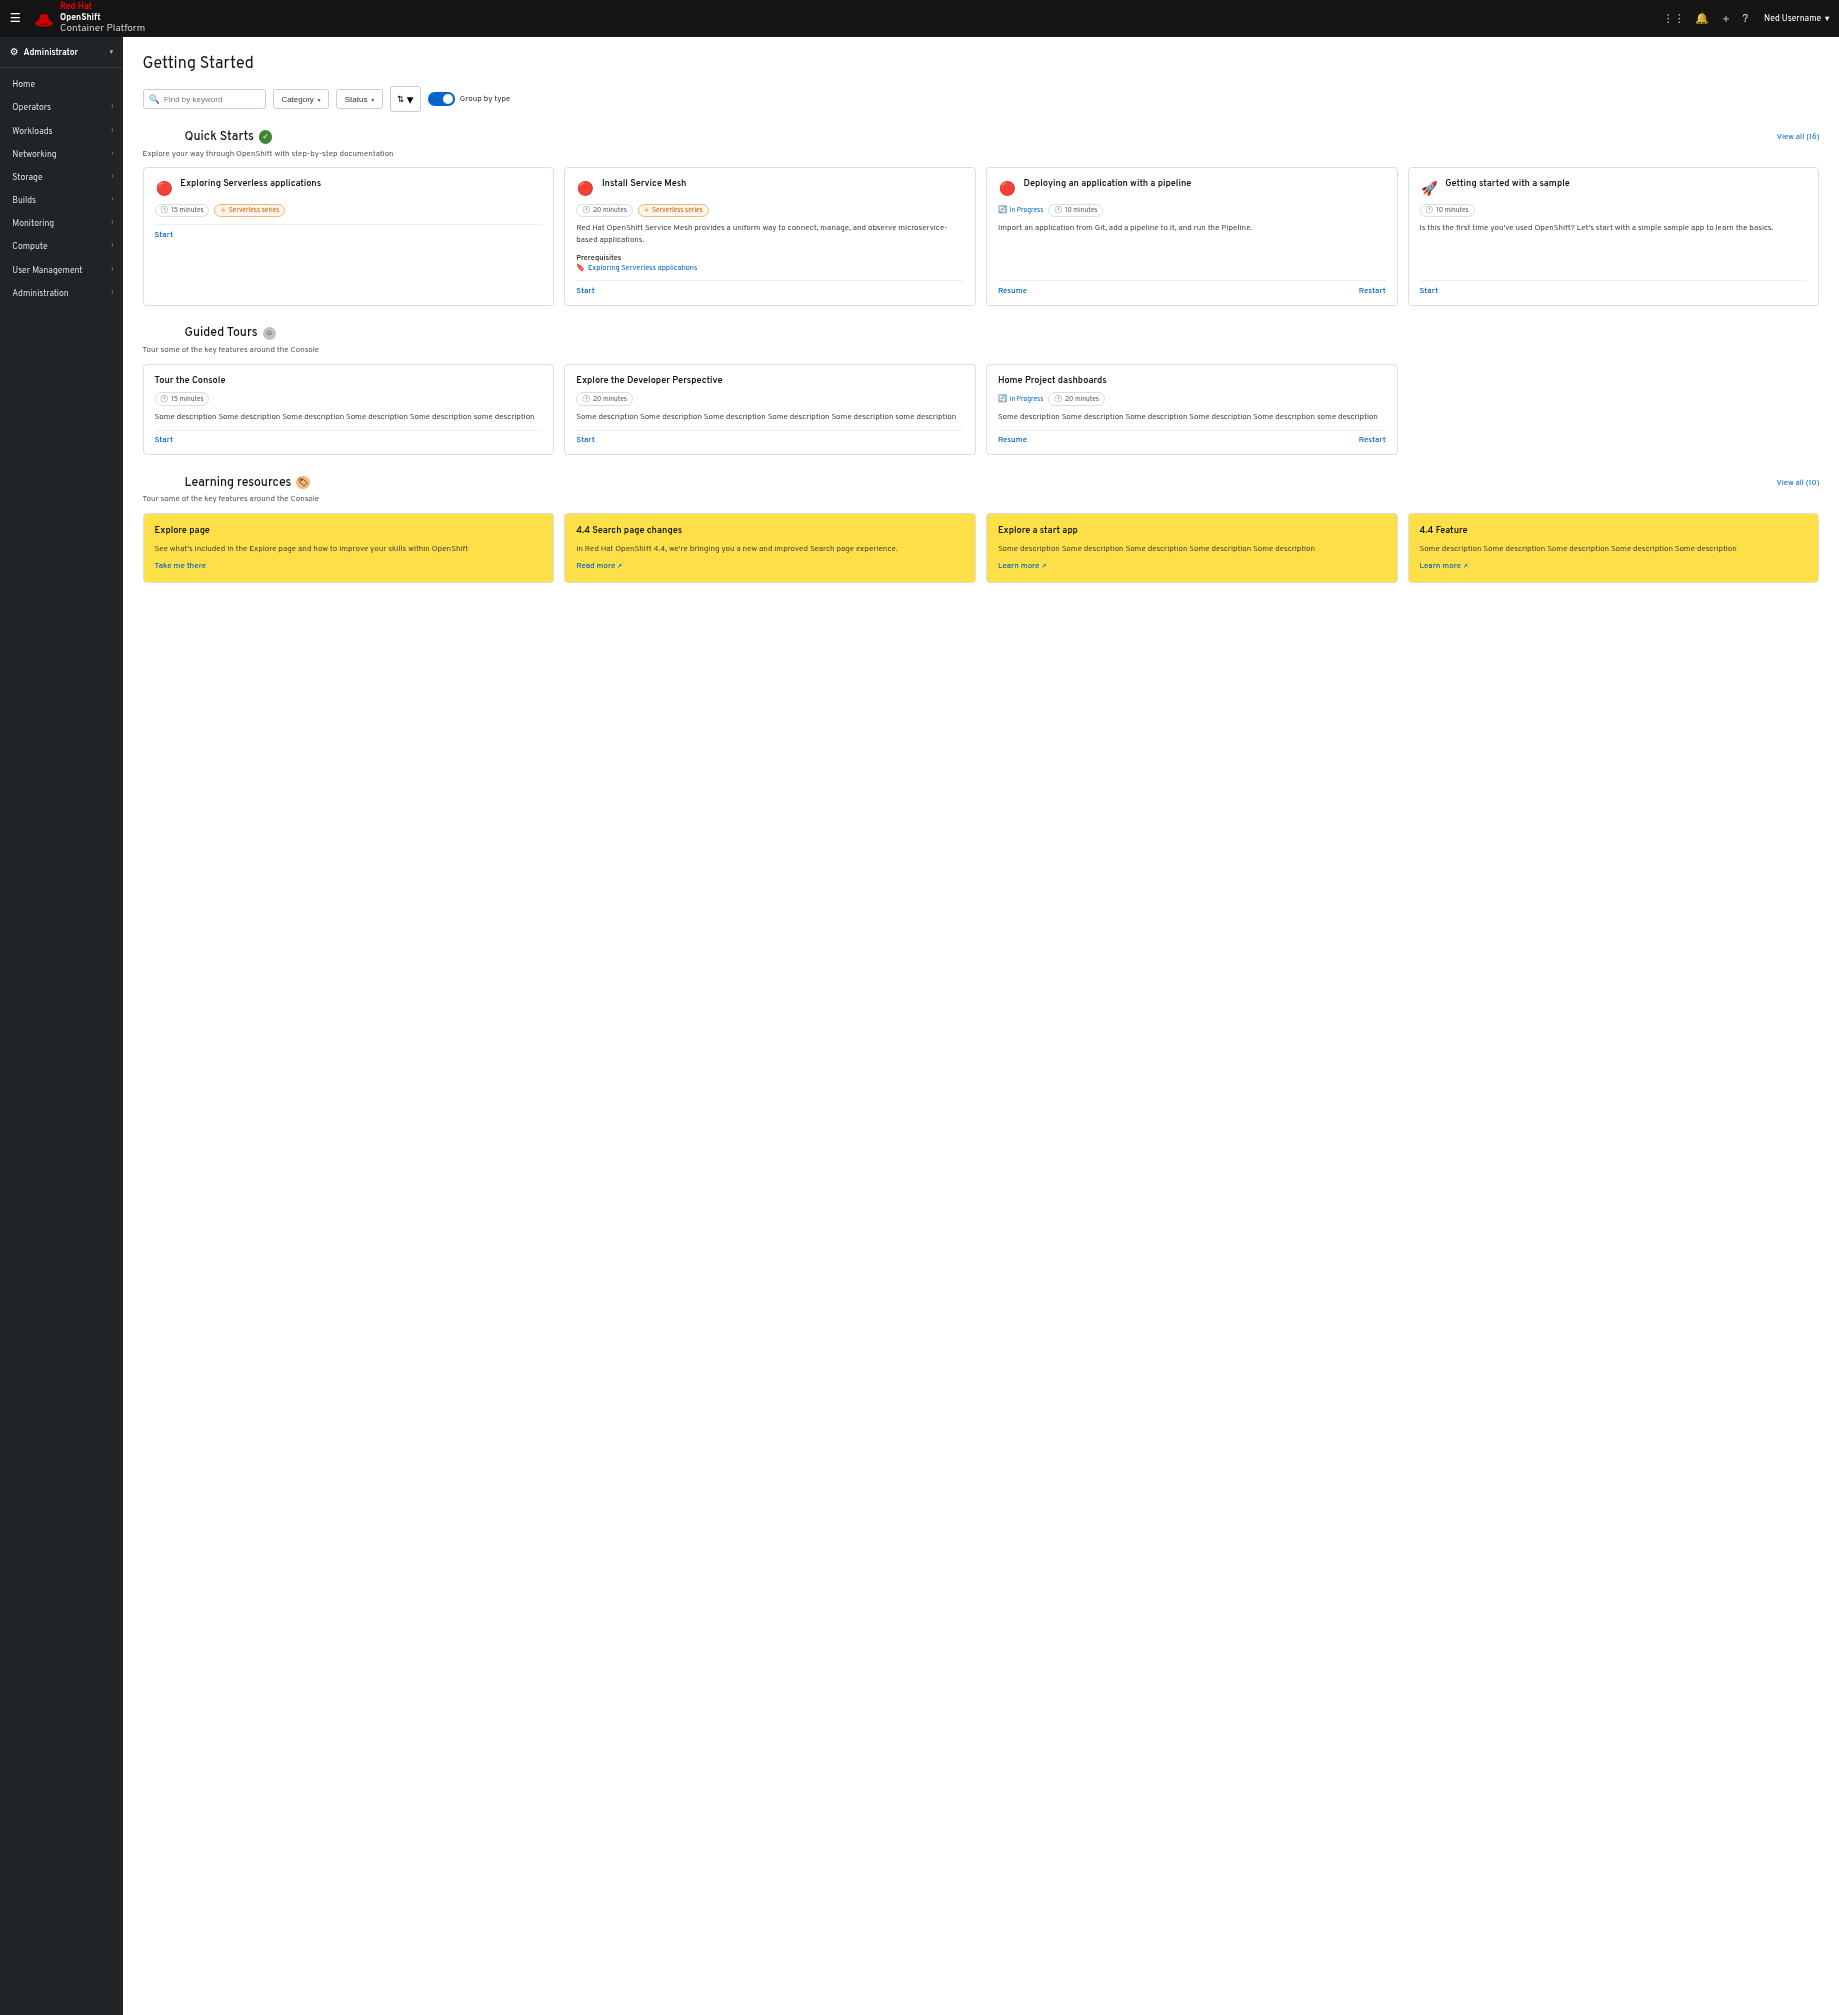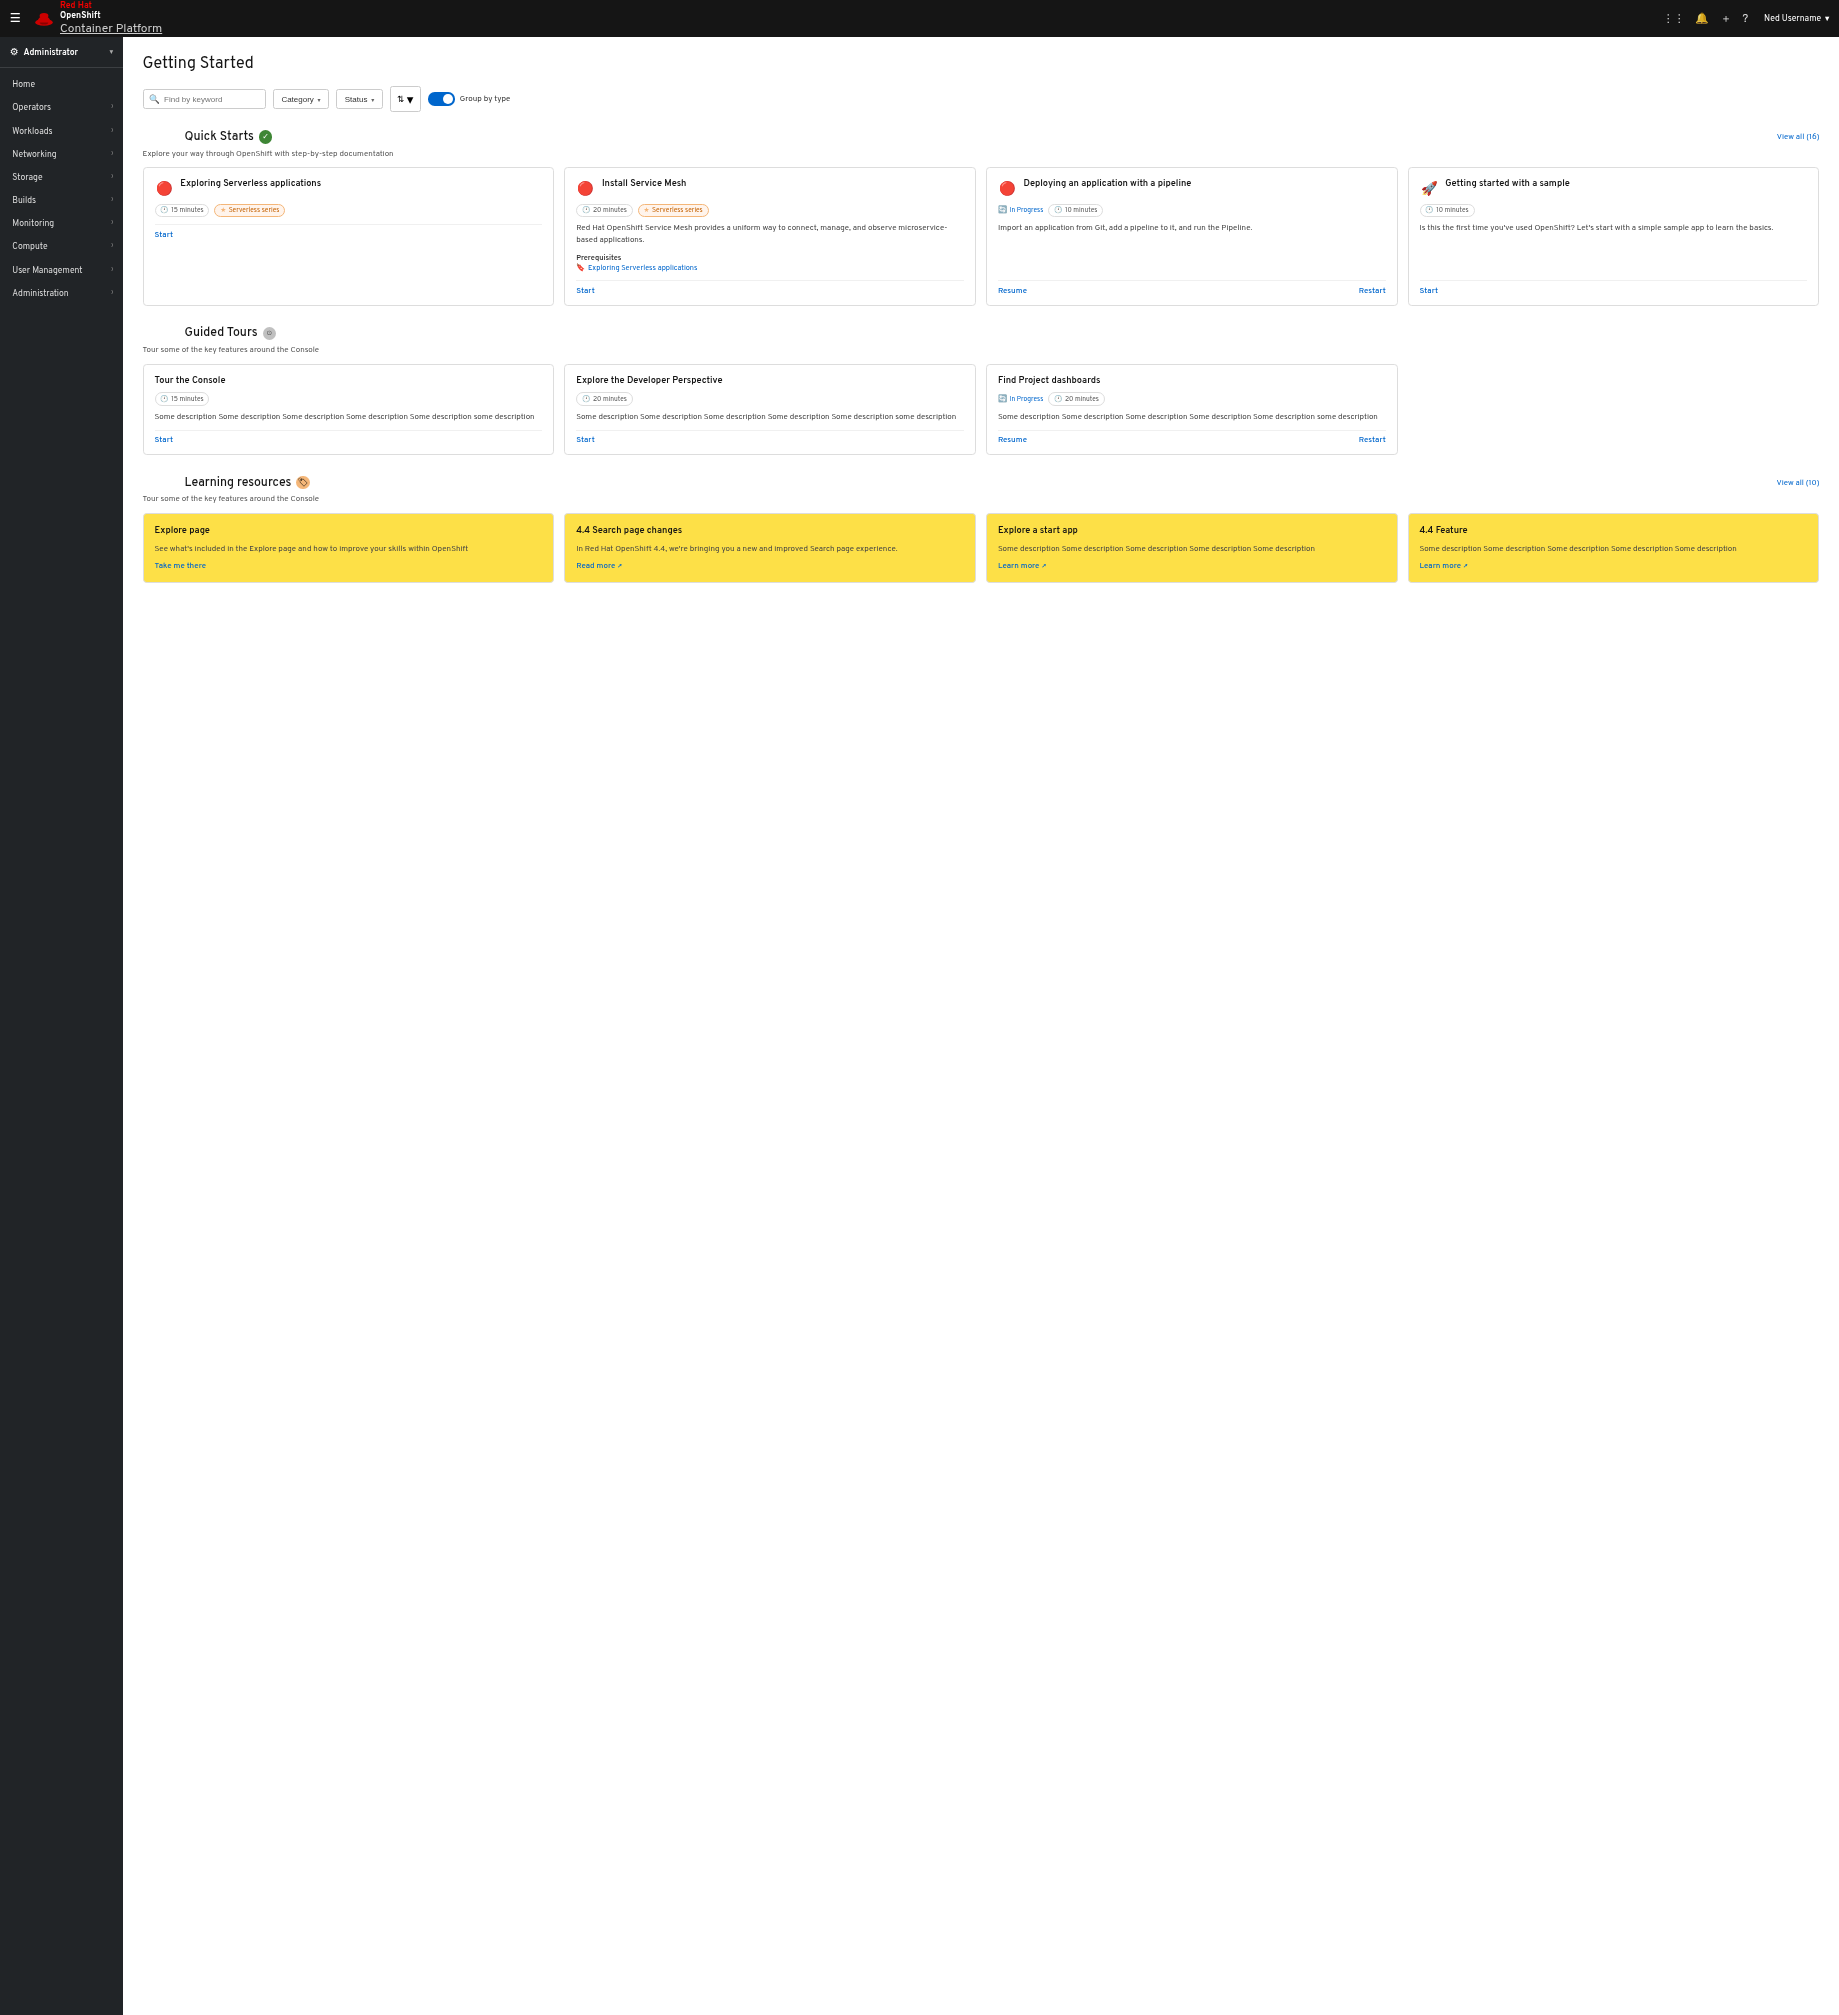--- a/index.html
+++ b/index.html
@@ -36,21 +36,21 @@
       width: 22px;
       height: 22px;
     }
     .brand-text {
       display: flex;
       flex-direction: column;
       line-height: 1.2;
     }
     .brand-text .red-hat { color: #ee0000; font-weight: 700; font-size: 8.6px; }
     .brand-text .openshift { color: #fff; font-weight: 700; font-size: 8.6px; }
-    .brand-text .container { color: #ccc; font-size: 12px; font-weight: 400; text-decoration: underline; }
+    .brand-text .container { color: #ccc; font-size: 10px; font-weight: 400; }
     .topnav-spacer { flex: 1; }
     .topnav-icons {
       display: flex;
       align-items: center;
       gap: 11px;
     }
     .topnav-icon {
       color: #fff;
       cursor: pointer;
       font-size: 11px;
@@ -631,21 +631,21 @@
             </span>
           </div>
           <p class="card-desc">Some description  Some description Some description Some description Some description  some description</p>
           <div class="card-actions">
             <a class="card-link">Start</a>
           </div>
         </div>
 
         <div class="card">
           <div class="card-header">
-            <span class="card-title">Find Project dashboards</span>
+            <span class="card-title">Home Project dashboards</span>
           </div>
           <div class="card-meta">
             <span class="in-progress-badge">
               <span class="in-progress-icon">🔄</span>
               <span>In Progress</span>
             </span>
             <span class="meta-badge">
               <span class="clock">🕐</span>
               <span>20 minutes</span>
             </span>

